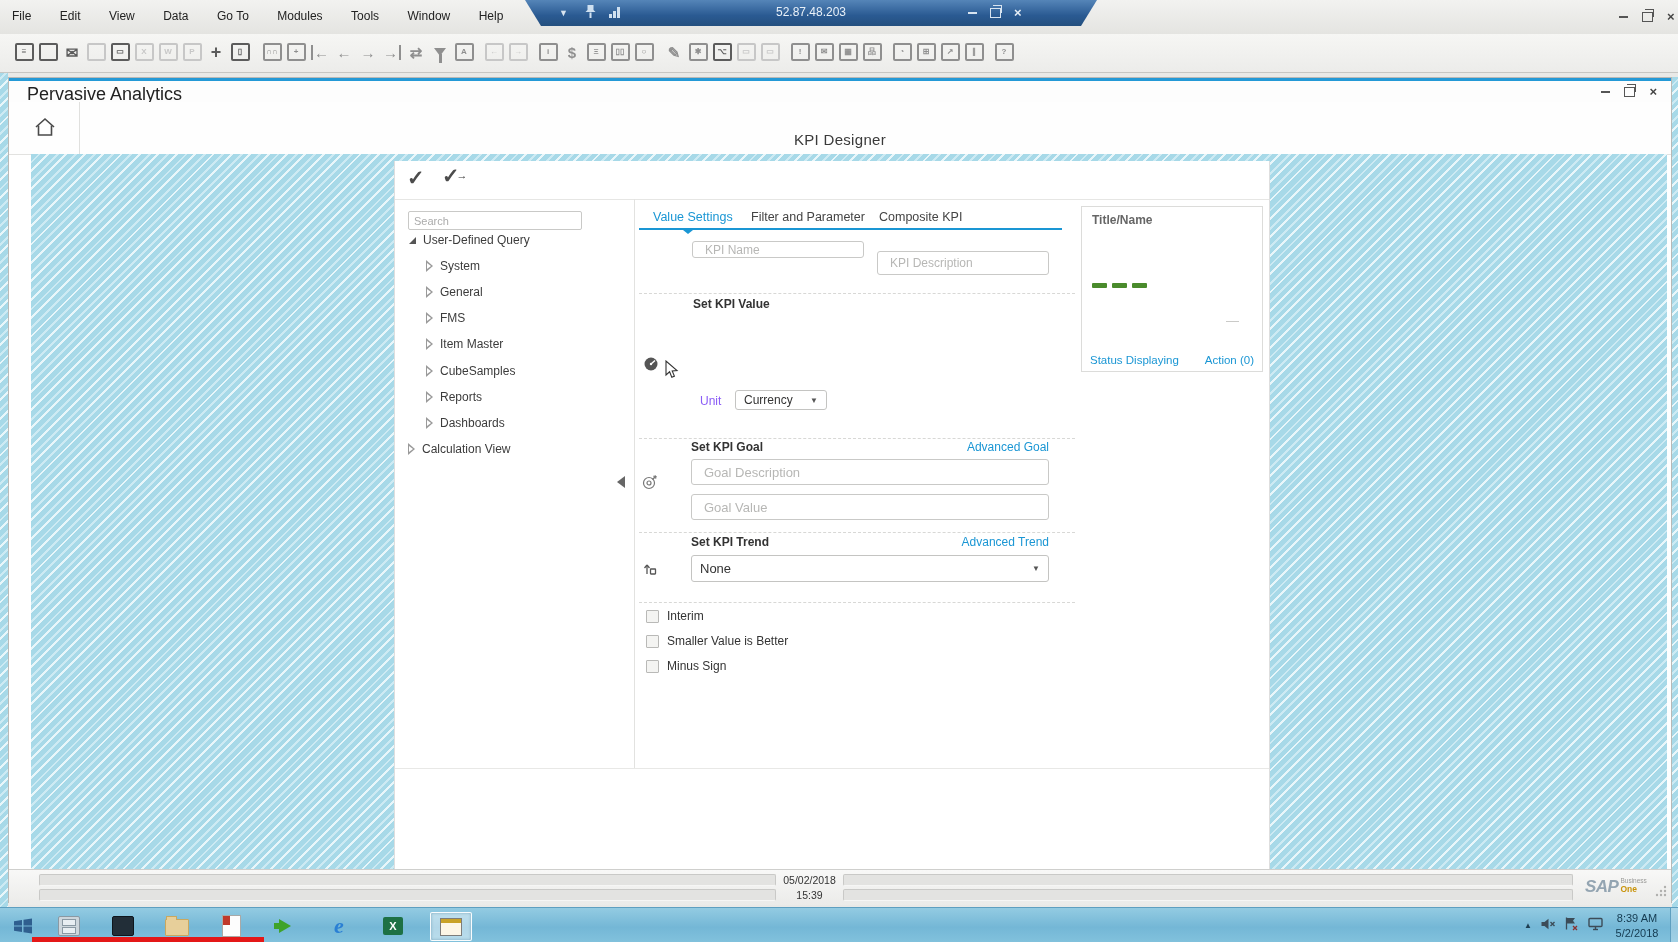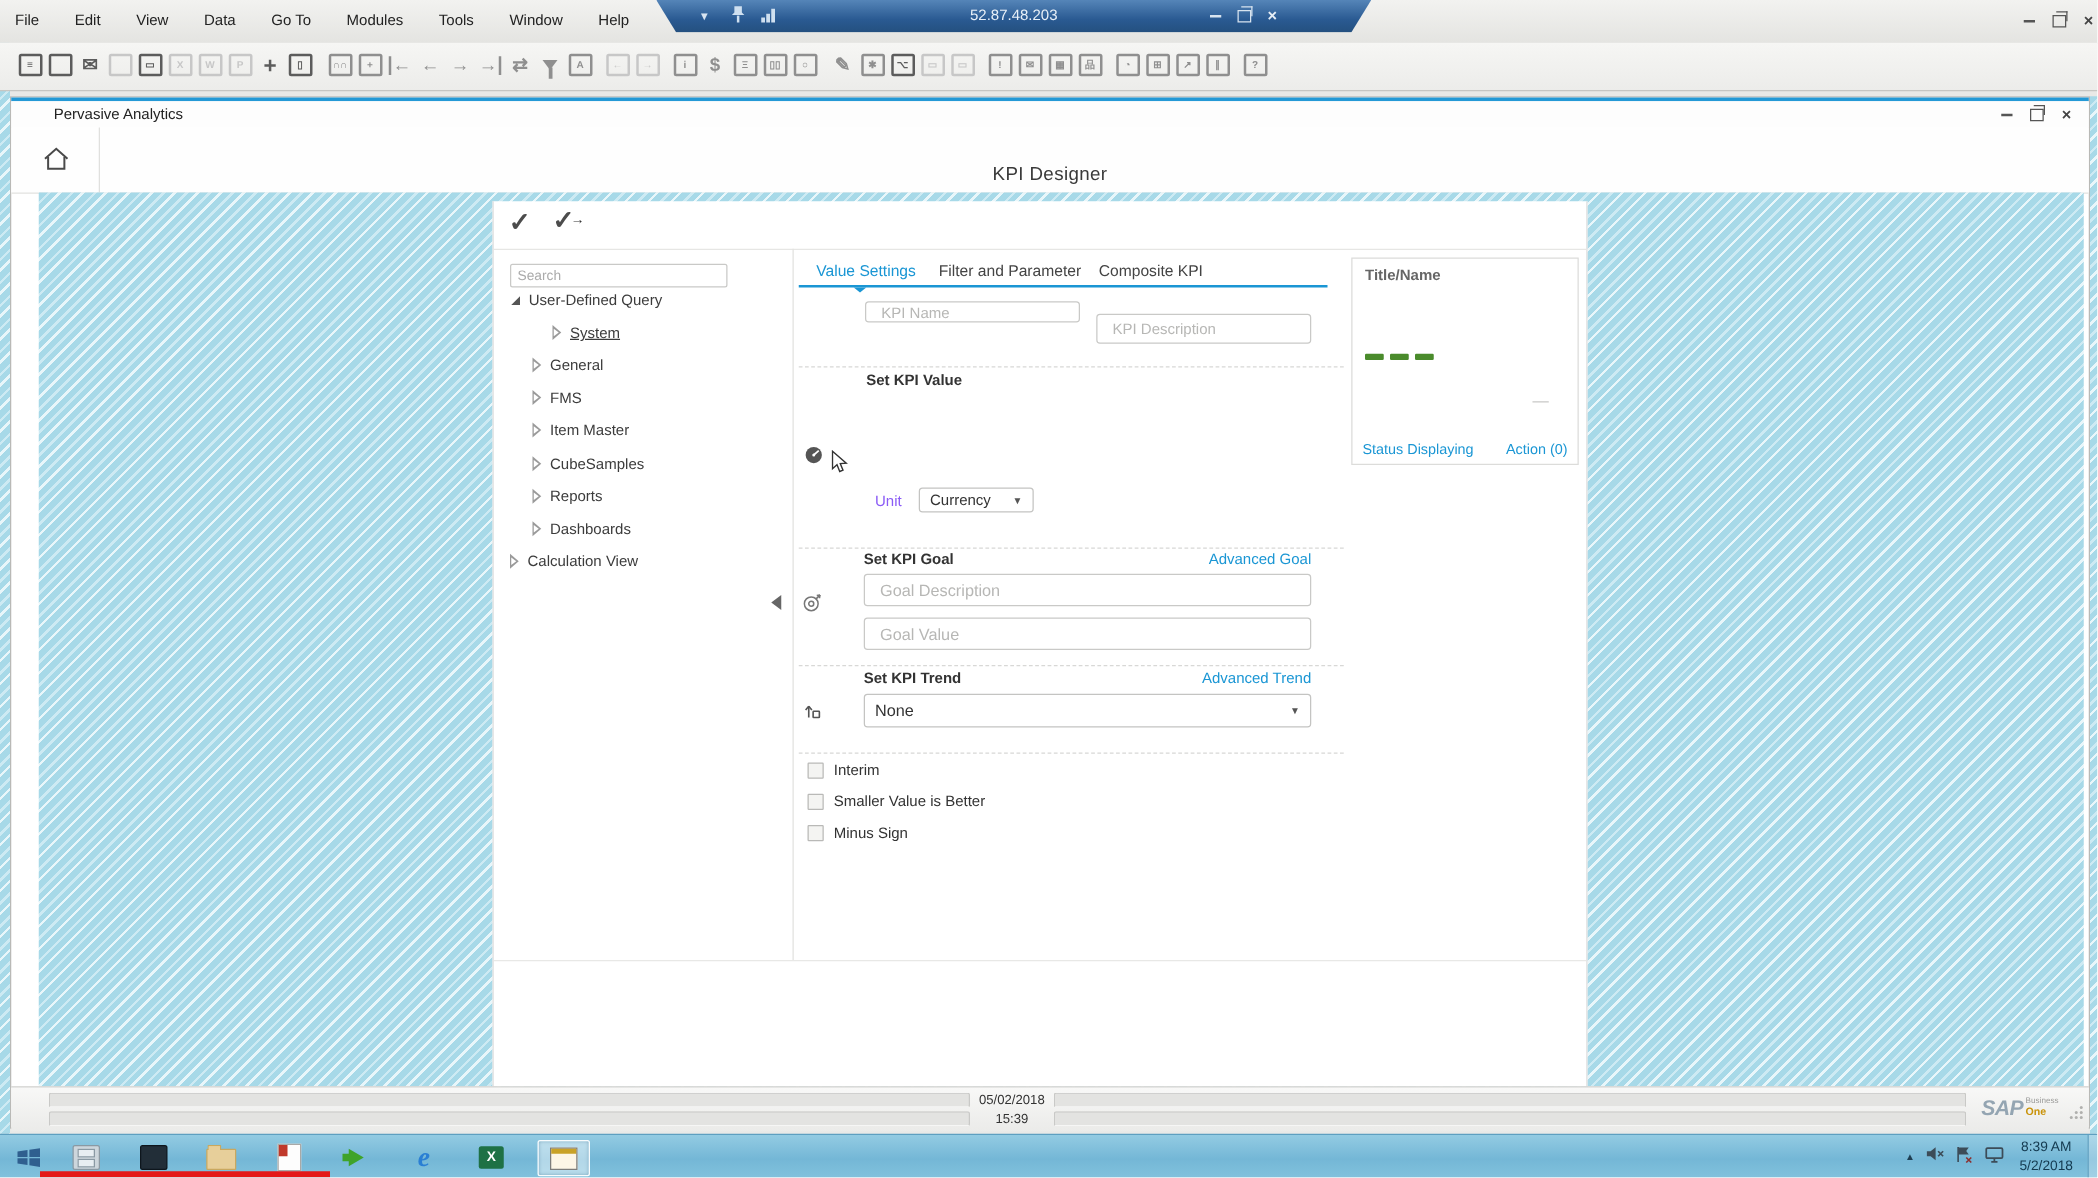--- a/index.html
+++ b/index.html
@@ -39,21 +39,21 @@
   .rdp .wc-min{background:#d8e4f0;}
   .rdp .wc-res{border-color:#d8e4f0;}
   .rdp .wc-res:before{border-color:#d8e4f0;}
   .rdp .wc-x{color:#e6eef6;}
   .sigbars{display:flex;align-items:flex-end;gap:1.5px;}
   .sigbars i{width:2.5px;background:#cfe0f0;display:block;}
   
   .pawin{left:8px;top:77px;width:1664px;height:826px;background:#fff;border:1px solid #b9b9b6;box-sizing:border-box;}
   .pa-top{position:absolute;left:0;top:0;width:100%;height:3px;background:#2499d6;}
   .pa-titlebar{position:absolute;left:0;top:3px;width:100%;height:21px;background:#fdfdfd;}
-  .pa-title{position:absolute;left:18px;top:3px;font-size:12px;color:#222;margin-left:16px;}
+  .pa-title{position:absolute;left:18px;top:3px;font-size:18px;color:#222;}
   .pa-head{position:absolute;left:0;top:24px;width:100%;height:52px;background:#fefefe;border-bottom:1px solid #e2e2e0;}
   .homecol{position:absolute;left:0;top:0;width:70px;height:52px;border-right:1px solid #e0e0de;}
   .pagetitle{position:absolute;left:0;top:29px;width:100%;text-align:center;font-size:15px;color:#3a3a3a;letter-spacing:.3px;}
   .pa-stripes{position:absolute;left:22px;top:76px;width:1636px;height:715px;}
   
   .dlg{position:absolute;left:385px;top:83px;width:874px;height:708px;background:#fff;border-left:1px solid #dedede;border-right:1px solid #dedede;box-sizing:content-box;}
   .chk{position:absolute;font-size:21px;color:#4c4c4c;font-weight:bold;}
   .chk small{font-size:11px;vertical-align:4px;margin-left:-3px;color:#333;}
   .dlg-div{position:absolute;left:0;top:38px;width:100%;height:1px;background:#e6e6e4;}
   .treediv{position:absolute;left:239px;top:38px;width:1px;height:569px;background:#e2e2e0;}
@@ -337,21 +337,21 @@
       <span class="chk" style="left:12px;top:5px;">✓</span>
       <span class="chk" style="left:47px;top:3px;">✓<small>→</small></span>
       <div class="dlg-div"></div>
       <div class="treediv"></div>
 
       <input class="search" placeholder="Search" style="">
       <div class="trow" style="left:14px;top:71px;">
         <span class="t-exp"></span>
         <span>User-Defined Query</span>
       </div>
-      <div class="trow" style="left:48px;top:97px;text-decoration:underline;">
+      <div class="trow" style="left:32px;top:97px;">
         <span class="t-col"></span>
         <span>System</span>
       </div>
       <div class="trow" style="left:32px;top:123px;">
         <span class="t-col"></span>
         <span>General</span>
       </div>
       <div class="trow" style="left:32px;top:149px;">
         <span class="t-col"></span>
         <span>FMS</span>

